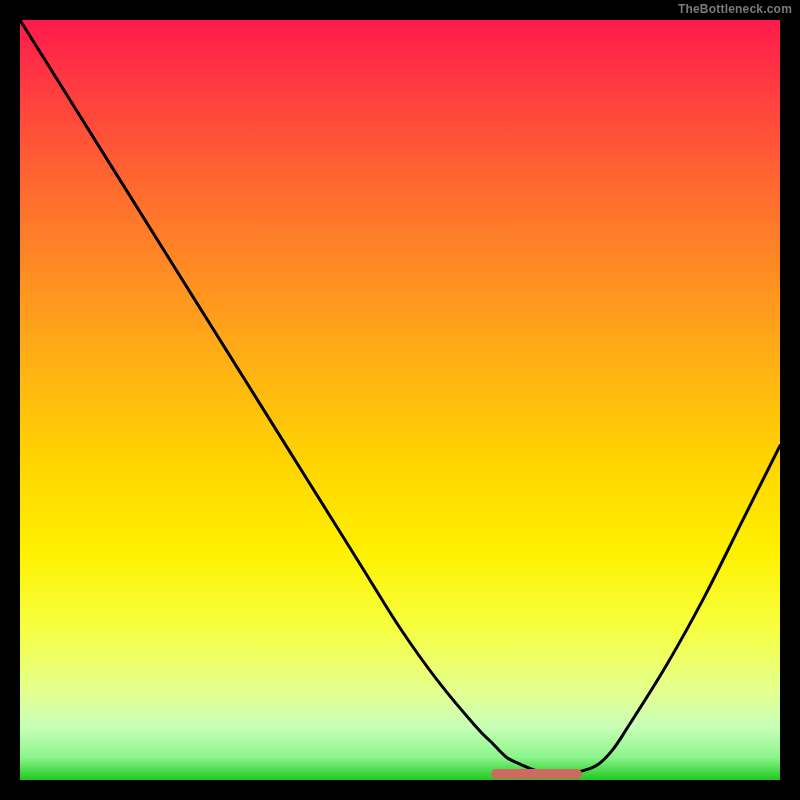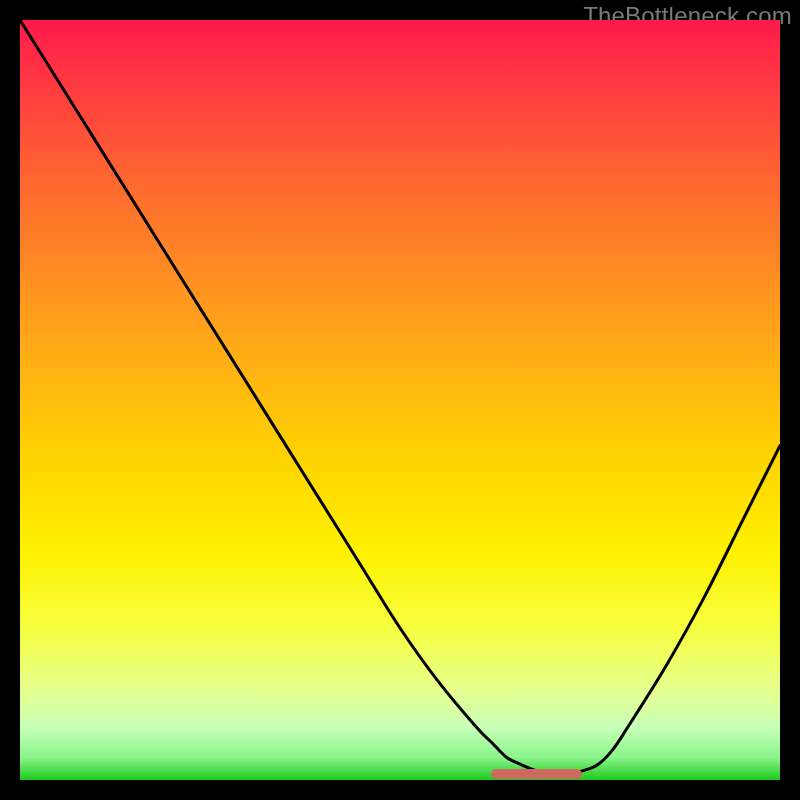--- a/index.html
+++ b/index.html
@@ -36,22 +36,22 @@
       #c8ffb8 93%,
       #8cf58c 97%,
       #1ec91e 100%
     );
   }
   .watermark {
     position: absolute;
     top: 2px;
     right: 8px;
     color: #7a7a7a;
-    font-size: 24px;
-    font-weight: 400;
+    font-size: 12px;
+    font-weight: 700;
     letter-spacing: 0.2px;
     user-select: none;
     text-align: center;
   }
   svg.curve {
     position: absolute;
     left: 0;
     top: 0;
     width: 760px;
     height: 760px;

